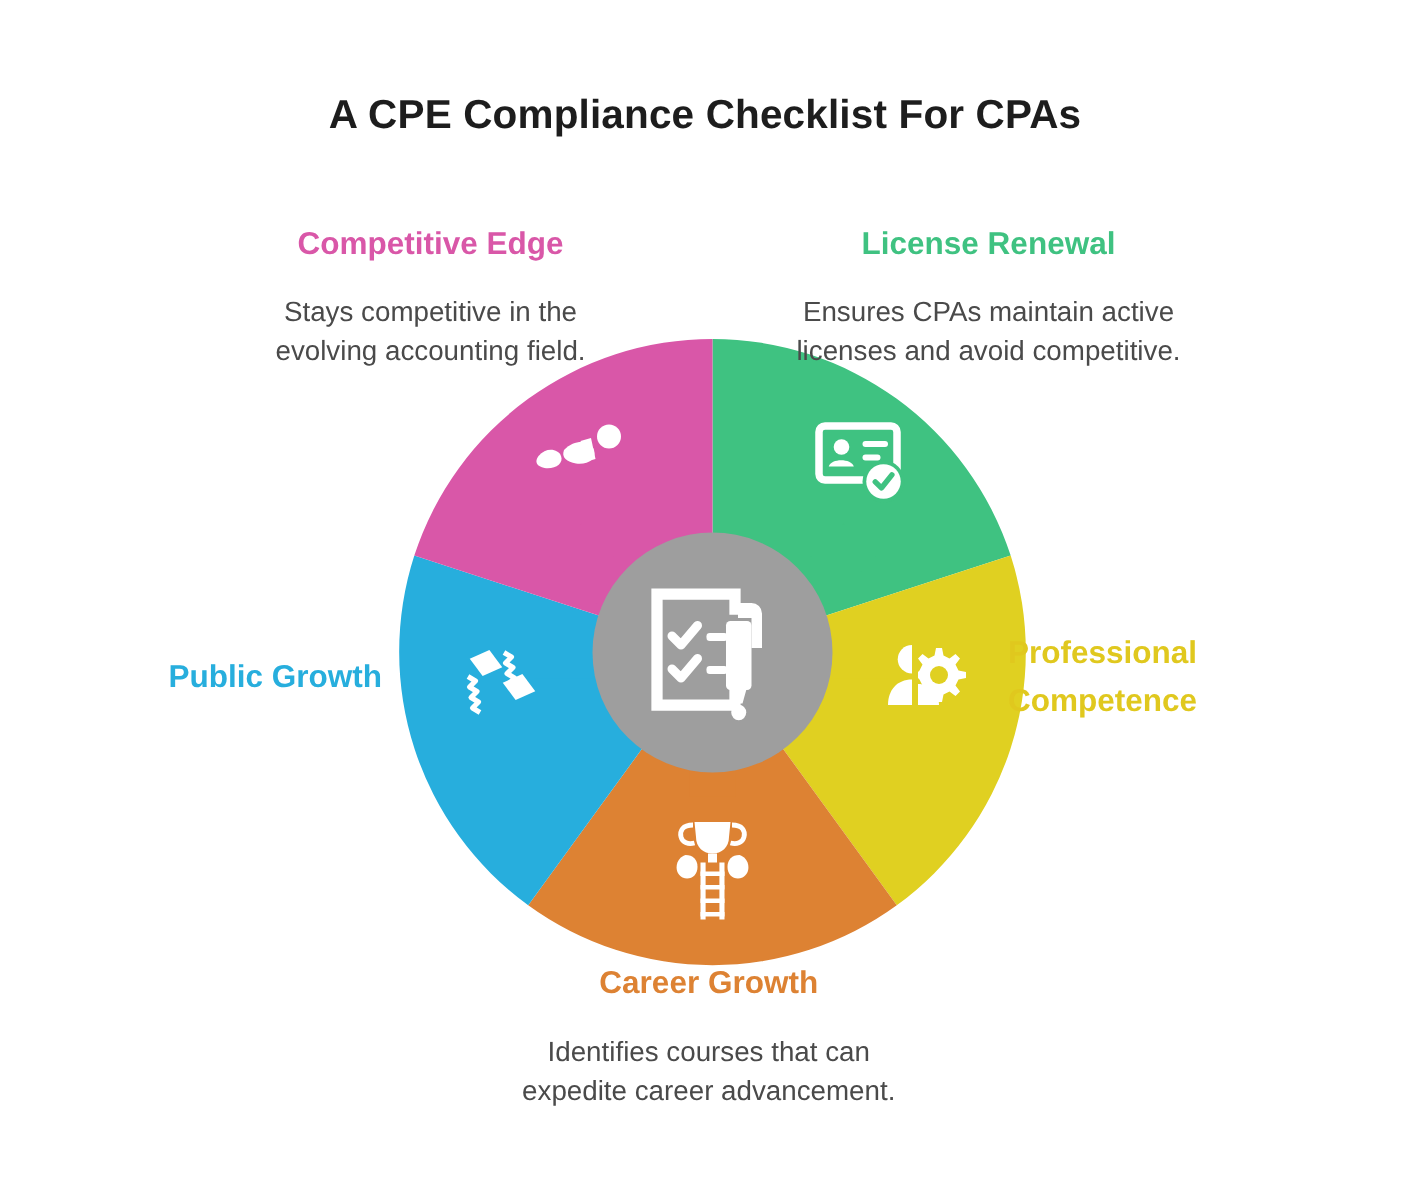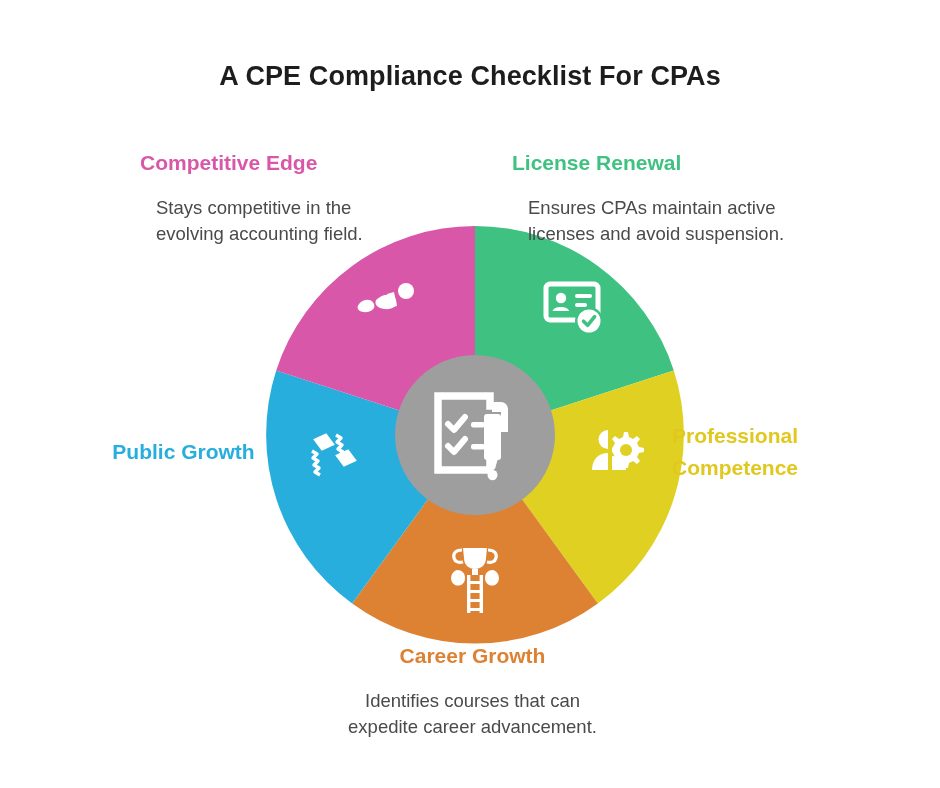--- a/index.html
+++ b/index.html
@@ -65,26 +65,27 @@
     color: #4a4a4a;
     line-height: 1.42;
     margin: 16px;
   }
 
   
   .callout-competitive {
     left: 140px;
     top: 147px;
     width: 294px;
-    text-align: left;
+    text-align: center;
   }
   .callout-license {
     left: 512px;
     top: 147px;
     width: 294px;
+    text-align: center;
   }
   .callout-competence {
     left: 672px;
     top: 420px;
     width: 250px;
   }
   .callout-career {
     left: 325px;
     top: 640px;
     width: 295px;
@@ -259,21 +260,21 @@
     </svg>
   </div>
 
   <div class="callout callout-competitive">
     <div class="callout-title" style="color:#d957a8;">Competitive Edge</div>
     <div class="callout-desc">Stays competitive in the evolving accounting field.</div>
   </div>
 
   <div class="callout callout-license">
     <div class="callout-title" style="color:#3fc281;">License Renewal</div>
-    <div class="callout-desc">Ensures CPAs maintain active licenses and avoid suspension.</div>
+    <div class="callout-desc">Ensures CPAs maintain active licenses and avoid competitive.</div>
   </div>
 
   <div class="callout callout-competence">
     <div class="callout-title" style="color:#e0c81e;">Professional Competence</div>
   </div>
 
   <div class="callout callout-career">
     <div class="callout-title" style="color:#dd8233;">Career Growth</div>
     <div class="callout-desc">Identifies courses that can expedite career advancement.</div>
   </div>

